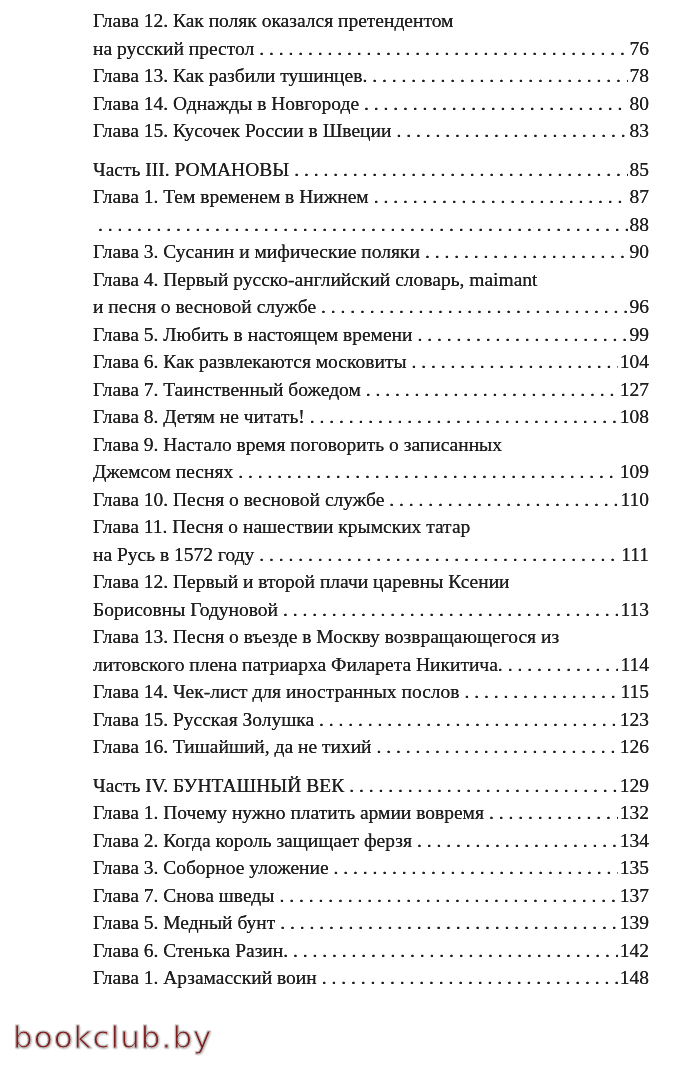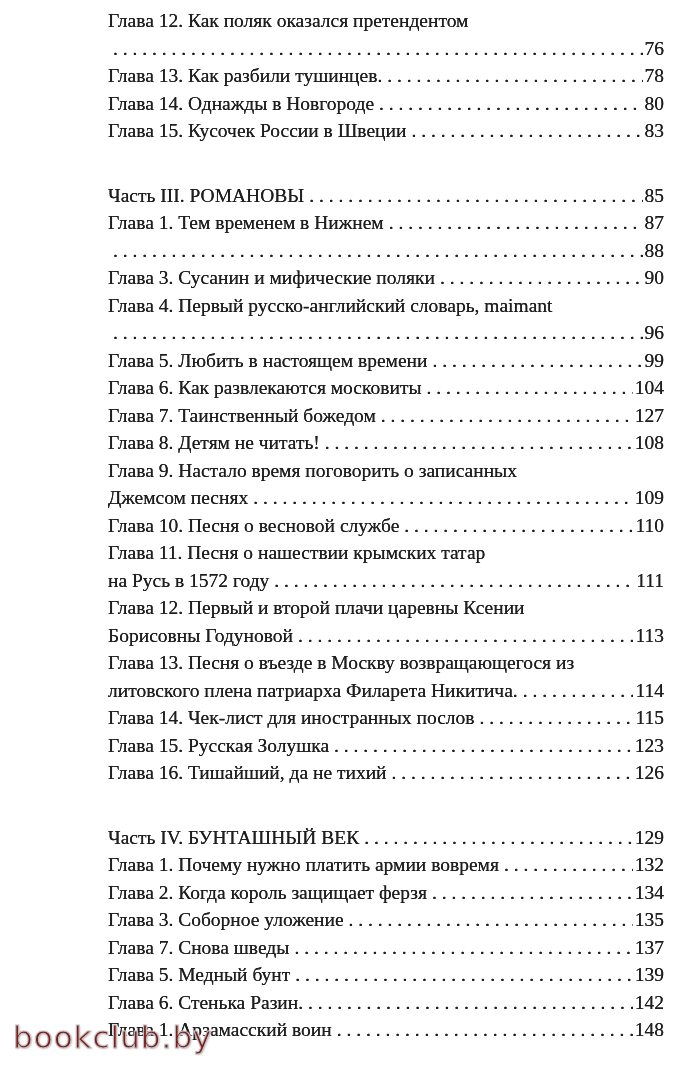--- a/index.html
+++ b/index.html
@@ -12,29 +12,29 @@
     position: relative;
     width: 700px;
     height: 1069px;
     background: #ffffff;
     overflow: hidden;
     font-family: "Liberation Serif", "DejaVu Serif", serif;
     color: #1f1f1f;
   }
   .toc {
     position: absolute;
-    left: 108px;
+    left: 93px;
     top: 7px;
     width: 556px;
     font-size: 19.5px;
     line-height: 27.5px;
     text-shadow: 0 0 0.4px currentColor; 
   }
   .toc-section + .toc-section {
-    margin-top: 37px;
+    margin-top: 11px;
   }
   .toc-line {
     display: flex;
     align-items: baseline;
     white-space: nowrap;
   }
   .toc-text {
     flex: 0 0 auto;
   }
   .dots {
@@ -71,20 +71,21 @@
 </head>
 <body>
 
 <div class="page" style="background: rgb(255, 255, 255); color: rgb(31, 31, 31);">
   <main class="toc">
       <div class="toc-section">
         <div class="toc-line">
           <span class="toc-text">Глава 12. Как поляк оказался претендентом</span>
         </div>
         <div class="toc-line">
+          <span class="toc-text">на русский престол</span>
           <span class="dots"></span>
           <span class="pg">76</span>
         </div>
         <div class="toc-line">
           <span class="toc-text">Глава 13. Как разбили тушинцев.</span>
           <span class="dots"></span>
           <span class="pg">78</span>
         </div>
         <div class="toc-line">
           <span class="toc-text">Глава 14. Однажды в Новгороде</span>
@@ -114,20 +115,21 @@
         </div>
         <div class="toc-line">
           <span class="toc-text">Глава 3. Сусанин и мифические поляки</span>
           <span class="dots"></span>
           <span class="pg">90</span>
         </div>
         <div class="toc-line">
           <span class="toc-text">Глава 4. Первый русско-английский словарь, maimant</span>
         </div>
         <div class="toc-line">
+          <span class="toc-text">и песня о весновой службе</span>
           <span class="dots"></span>
           <span class="pg">96</span>
         </div>
         <div class="toc-line">
           <span class="toc-text">Глава 5. Любить в настоящем времени</span>
           <span class="dots"></span>
           <span class="pg">99</span>
         </div>
         <div class="toc-line">
           <span class="toc-text">Глава 6. Как развлекаются московиты</span>

